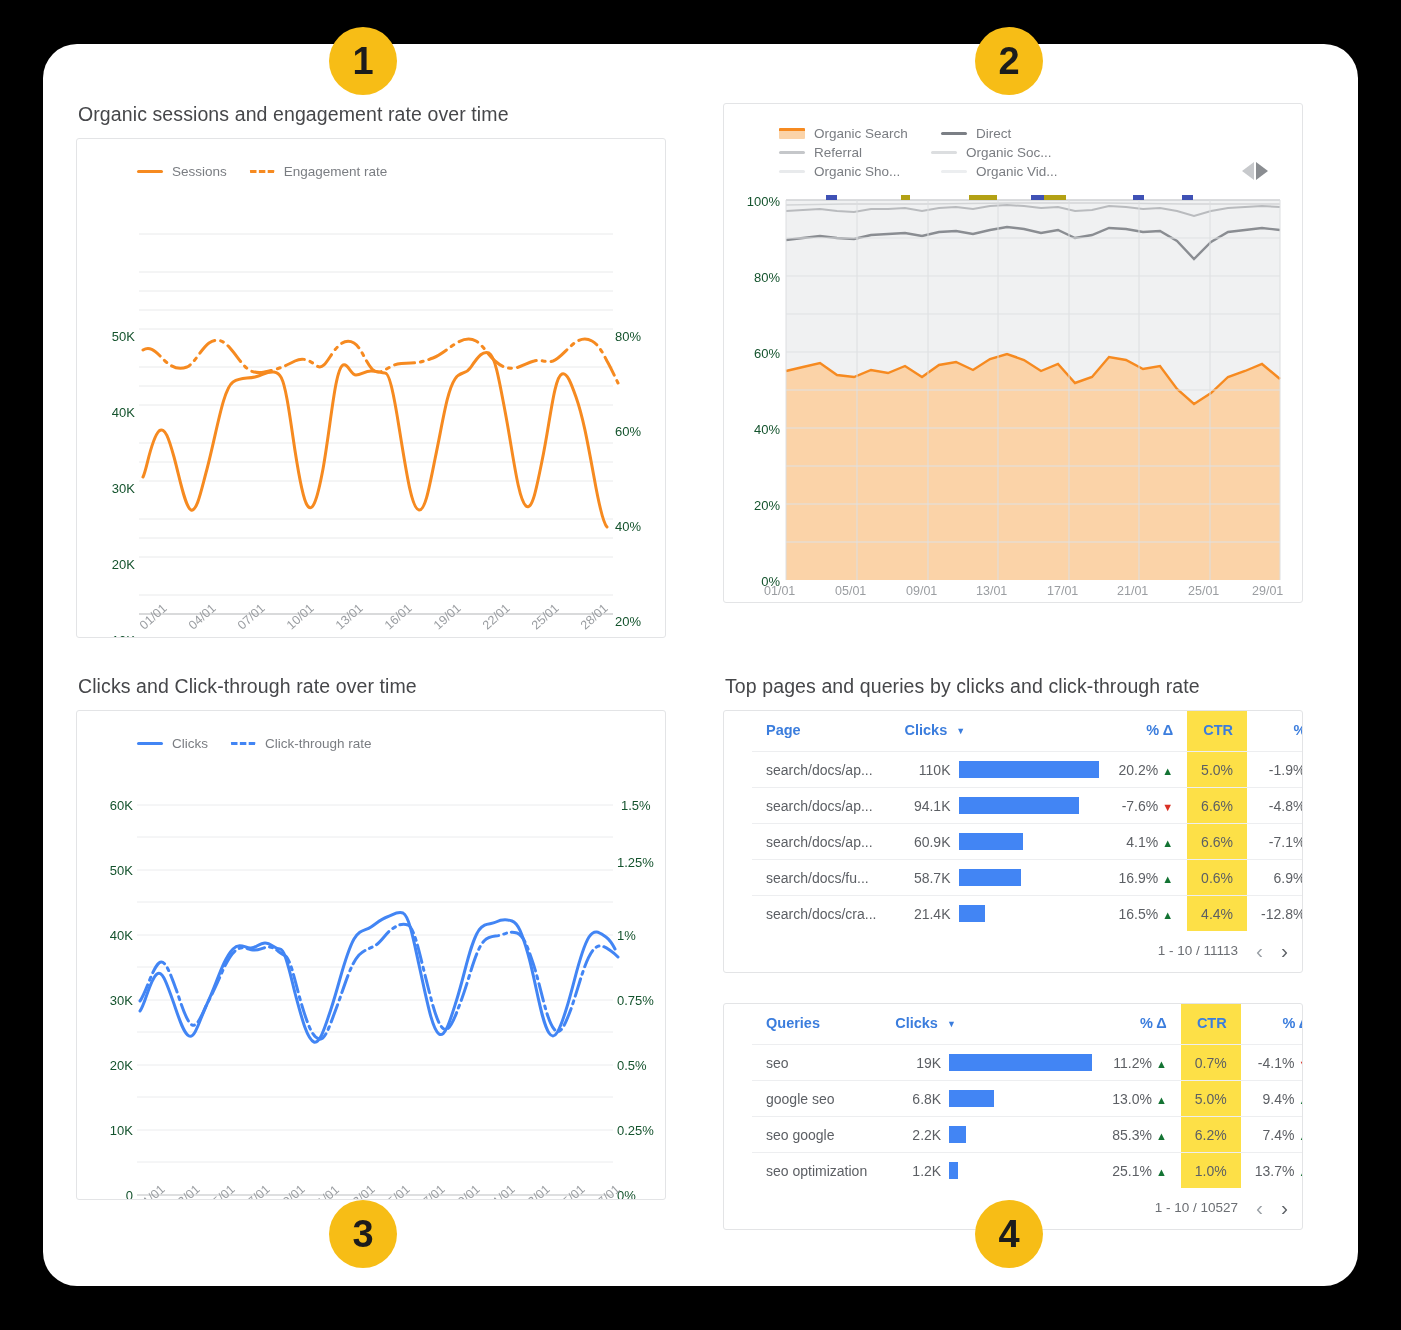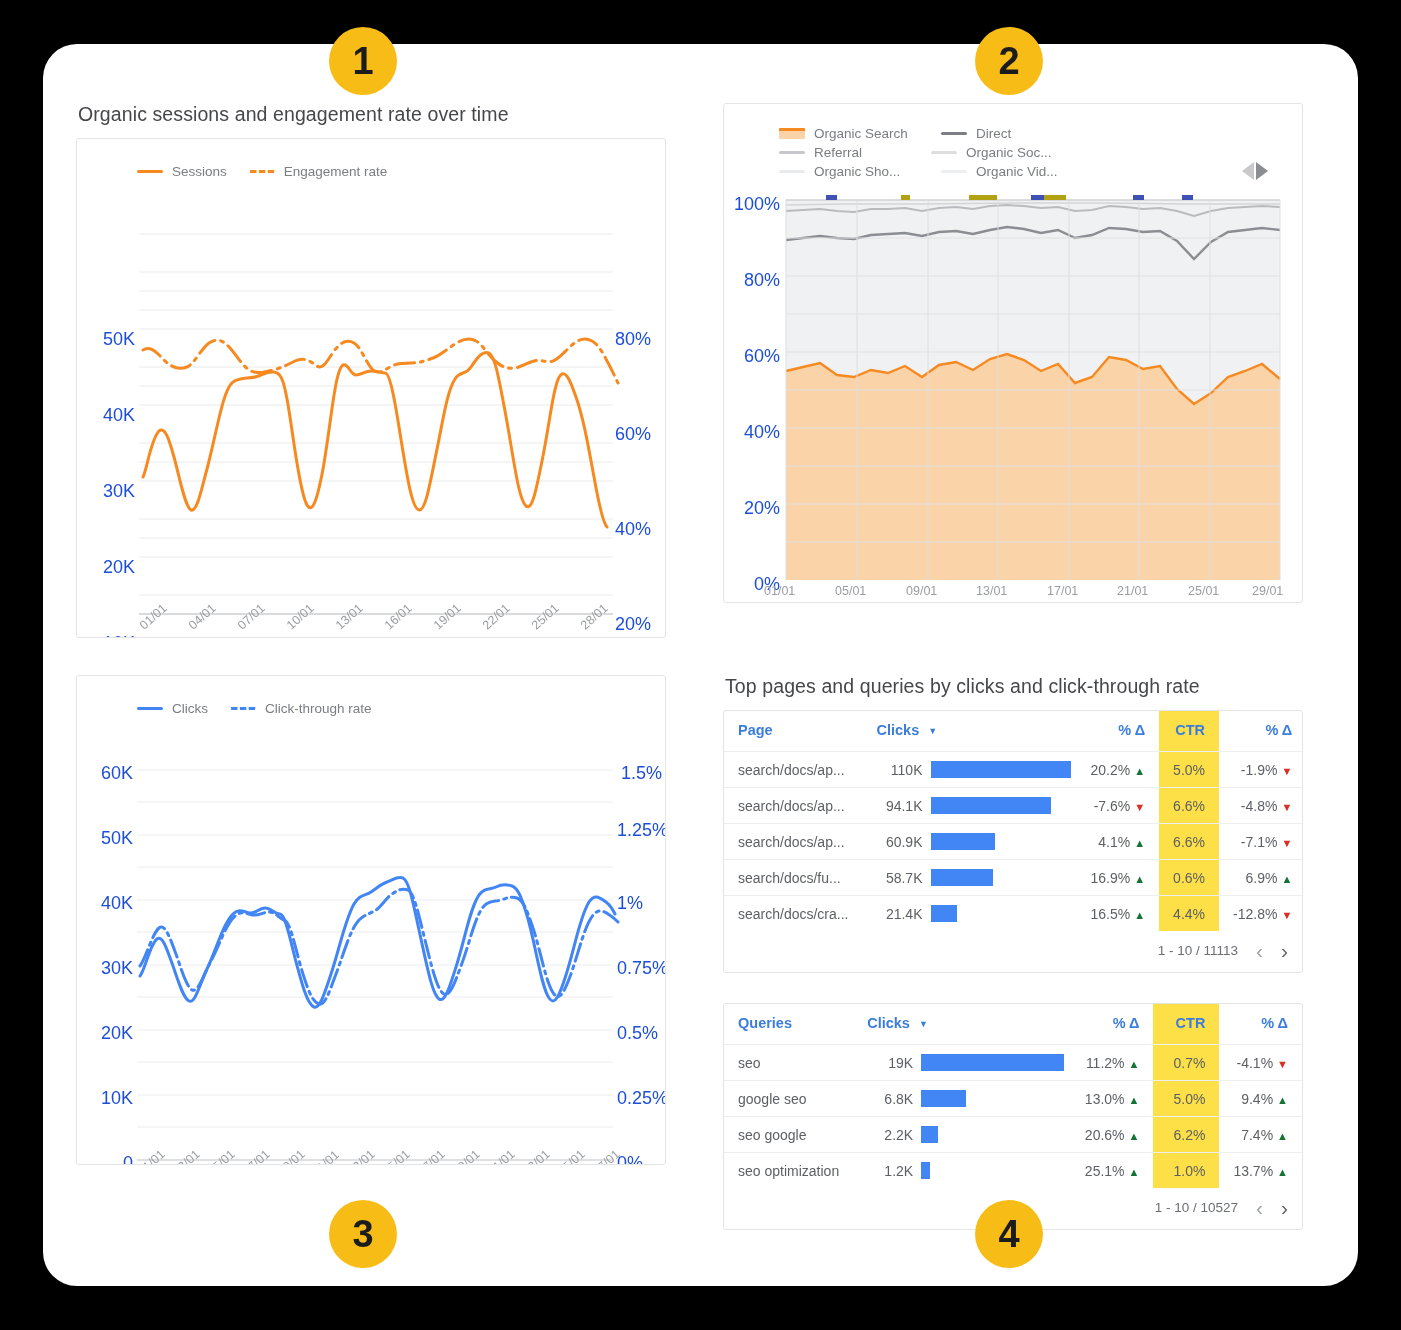--- a/index.html
+++ b/index.html
@@ -62,41 +62,42 @@
     height: 0;
     border-top-width: 3px;
     border-top-style: solid;
   }
   .legend-swatch.block { height: 11px; border-radius: 1px; }
   .legend-label { font-size: 13.5px; }
 
   
   .axis-lbl {
     position: absolute;
-    font-size: 18px;
-    color: #1d4ed8;
+    font-size: 13px;
+    color: #14532d;
     white-space: nowrap;
   }
   .axis-lbl.r { text-align: left; }
   .xtick {
     position: absolute;
     font-size: 12.5px;
     color: #9a9da1;
     transform-origin: left top;
     transform: rotate(-42deg);
     white-space: nowrap;
   }
   .xtick.flat { transform: none; }
 
   
   .table-box {
     border: 1px solid #e3e4e6;
     border-radius: 3px;
     background: #fff;
     overflow: hidden;
+    padding-left: 28px;
   }
   table.dt {
     width: 100%;
     border-collapse: collapse;
     font-size: 14px;
   }
   table.dt th {
     color: #3b7ddd;
     font-weight: bold;
     font-size: 14.5px;
@@ -334,20 +335,21 @@
       <div class="xtick flat" style="left:182px; top:480px;">09/01</div>
       <div class="xtick flat" style="left:252px; top:480px;">13/01</div>
       <div class="xtick flat" style="left:323px; top:480px;">17/01</div>
       <div class="xtick flat" style="left:393px; top:480px;">21/01</div>
       <div class="xtick flat" style="left:464px; top:480px;">25/01</div>
       <div class="xtick flat" style="left:528px; top:480px;">29/01</div>
     </div>
   </div>
 
   <div class="panel" style="left:76px; top:675px; width:590px;">
+    <div class="panel-title">Clicks and Click-through rate over time</div>
     <div class="chart-box" style="width:590px; height:490px;">
       <div class="legend" style="left:60px; top:25px;">
         <div class="legend-item">
           <span class="legend-swatch" style="background:#4285f4"></span>
           <span class="legend-label">Clicks</span>
         </div>
         <div class="legend-item">
           <span class="legend-swatch dash" style="border-top-color:#4285f4; border-top-style:dashed;"></span>
           <span class="legend-label">Click-through rate</span>
         </div>
@@ -535,21 +537,21 @@
             <td><span>9.4%</span><span class="arrow-up">▲</span></td>
           </tr>
           <tr>
             <td class="l">seo google</td>
             <td class="l clicks-cell">
               <span class="clicks-wrap">
                 <span class="clicks-num">2.2K</span>
                 <span class="bar" style="width:17px"></span>
               </span>
             </td>
-            <td><span>20.6%</span><span class="arrow-up">▲</span></td>
+            <td><span>85.3%</span><span class="arrow-up">▲</span></td>
             <td class="ctr-col">6.2%</td>
             <td><span>7.4%</span><span class="arrow-up">▲</span></td>
           </tr>
           <tr>
             <td class="l">seo optimization</td>
             <td class="l clicks-cell">
               <span class="clicks-wrap">
                 <span class="clicks-num">1.2K</span>
                 <span class="bar" style="width:9px"></span>
               </span>

